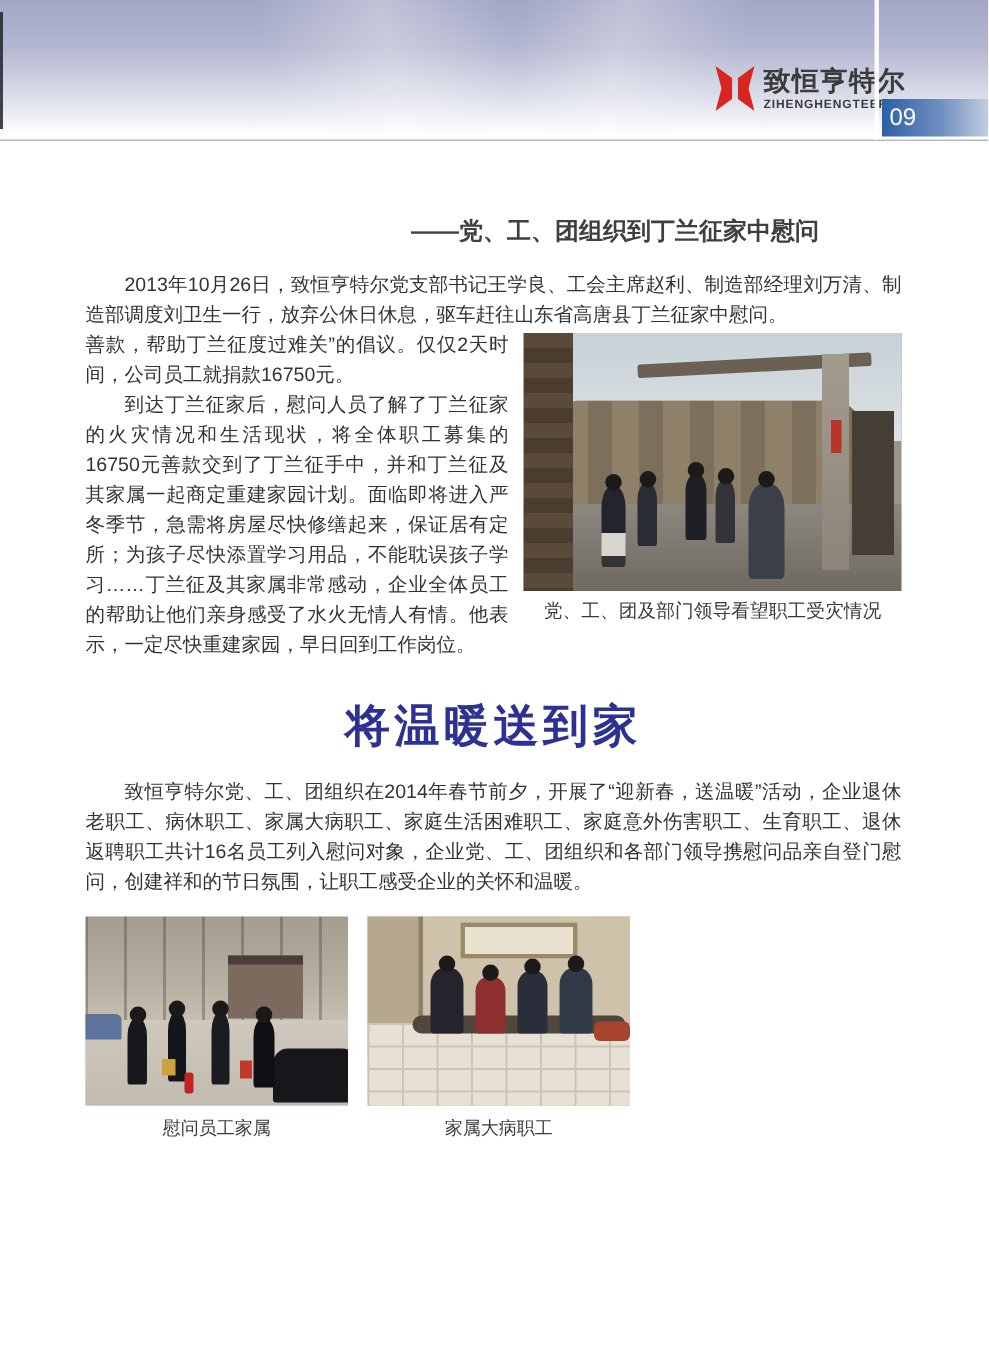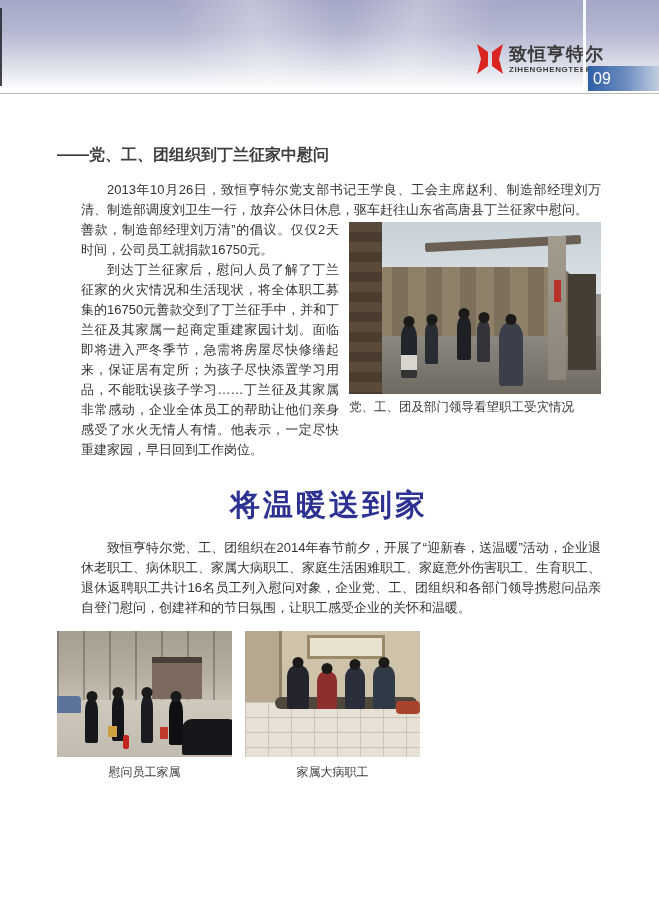--- a/index.html
+++ b/index.html
@@ -32,31 +32,31 @@
   }
 
   
   .content { position:absolute; left:57px; top:140px; width:544px; }
 
   .art-title {
     text-align:center; font-size:32px; line-height:40px; font-weight:bold;
     color:#2c3192; font-family:"DejaVu Serif", serif; letter-spacing:2px; margin:0;
   }
   .art-subtitle {
-    padding-right:55px; margin-top:4px;
+    text-align:right; padding-right:55px; margin-top:4px;
     font-size:16px; line-height:22px; font-weight:600; color:#3f3f3f;
   }
-  .body-text { margin-top:14px; font-size:13px; line-height:20px; text-align:justify; color:#333;margin-left:24px; }
+  .body-text { margin-top:14px; font-size:13px; line-height:20px; text-align:justify; color:#333; }
   .body-text p { margin:0; }
   .indent { text-indent:2em; }
 
   
   .float-photo { float:right; width:252px; margin:2px 0 6px 10px; }
   .photo-main { position:relative; display:block; width:252px; height:172px; overflow:hidden; background:#9a958c; }
-  .photo-caption { display:block; font-size:12.5px; color:#3a3a3a; margin-top:5px; line-height:16px; }
+  .photo-caption { display:block; text-align:center; font-size:12.5px; color:#3a3a3a; margin-top:5px; line-height:16px; }
 
   
   .art2-title {
     clear:both; text-align:center; font-size:30px; line-height:38px; font-weight:bold;
     color:#2c3192; font-family:"DejaVu Serif", serif; letter-spacing:3px; margin:26px 0 0 0;
   }
   .art2-para { margin-top:14px; }
 
   .photos-row { display:flex; gap:13px; margin-top:13px; }
   .thumb { width:175px; }
@@ -155,21 +155,21 @@
           <i class="sc ds-tag"></i>
           <i class="fig" style="left:52px;bottom:16px;width:16px;height:54px;background:linear-gradient(#23252d 58%, #d8d5cf 58%, #d8d5cf 86%, #333 86%);"></i>
           <i class="fig" style="left:76px;bottom:30px;width:13px;height:42px;background:#2a2c33;"></i>
           <i class="fig" style="left:108px;bottom:34px;width:14px;height:44px;background:#1e2026;"></i>
           <i class="fig" style="left:128px;bottom:32px;width:13px;height:42px;background:#33343a;"></i>
           <i class="fig" style="left:150px;bottom:8px;width:24px;height:64px;background:#3a3f4a;"></i>
         </span>
         <span class="photo-caption">党、工、团及部门领导看望职工受灾情况</span>
       </span>
 
-      <p><span>善款，制造部经理刘万清”的倡议。仅仅2天时间，公司员工就捐款16750元。</span></p>
+      <p><span>善款，帮助丁兰征度过难关”的倡议。仅仅2天时间，公司员工就捐款16750元。</span></p>
       <p class="indent"><span>到达丁兰征家后，慰问人员了解了丁兰征家的火灾情况和生活现状，将全体职工募集的16750元善款交到了丁兰征手中，并和丁兰征及其家属一起商定重建家园计划。面临即将进入严冬季节，急需将房屋尽快修缮起来，保证居有定所；为孩子尽快添置学习用品，不能耽误孩子学习……丁兰征及其家属非常感动，企业全体员工的帮助让他们亲身感受了水火无情人有情。他表示，一定尽快重建家园，早日回到工作岗位。</span></p>
     </div>
 
     <h2 class="art2-title">将温暖送到家</h2>
     <div class="body-text art2-para">
       <p class="indent"><span>致恒亨特尔党、工、团组织在2014年春节前夕，开展了“迎新春，送温暖”活动，企业退休老职工、病休职工、家属大病职工、家庭生活困难职工、家庭意外伤害职工、生育职工、退休返聘职工共计16名员工列入慰问对象，企业党、工、团组织和各部门领导携慰问品亲自登门慰问，创建祥和的节日氛围，让职工感受企业的关怀和温暖。</span></p>
     </div>
 
     <div class="photos-row">
 

